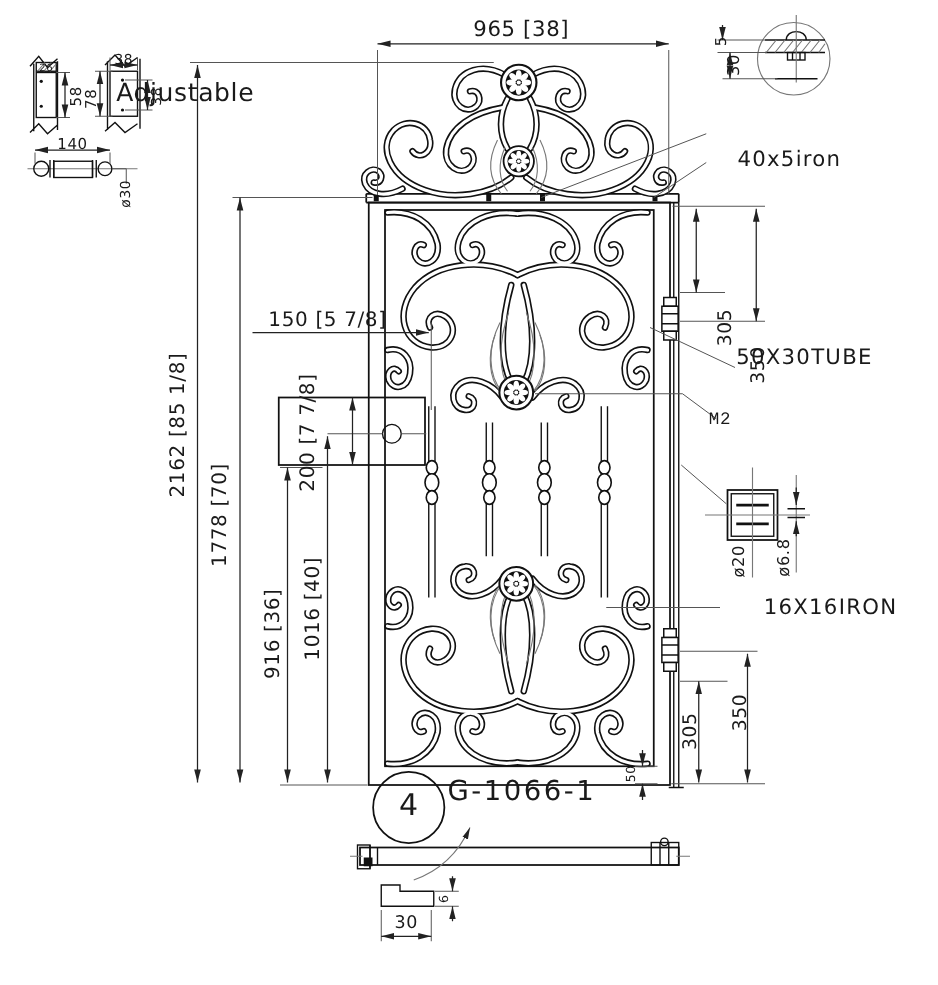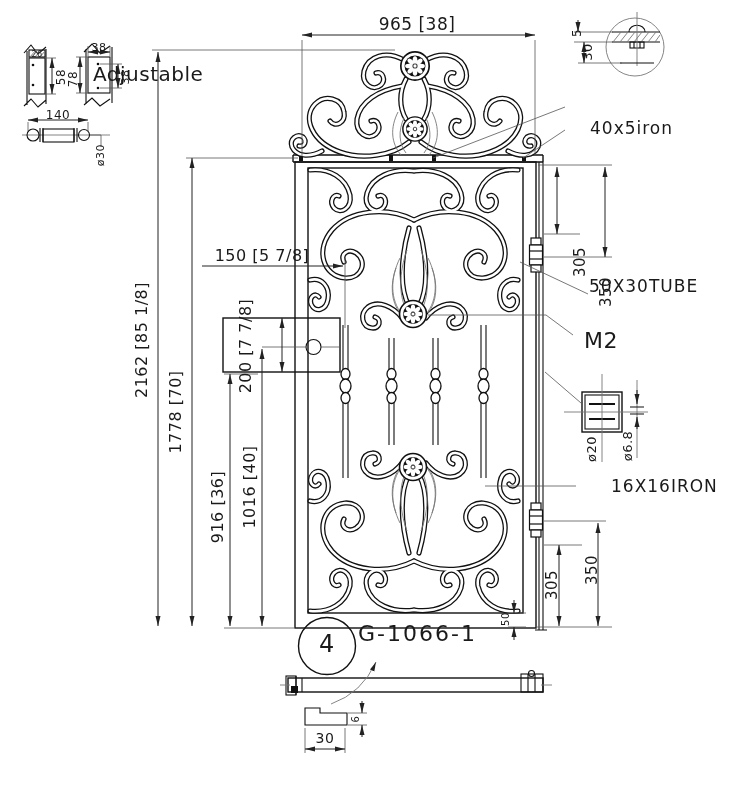--- a/index.html
+++ b/index.html
@@ -279,21 +279,21 @@
 <div class="t c" style="left:99px;top:38px;font-size:11px;">38</div>
 <div class="t r" style="left:126px;top:67px;font-size:11px;">38</div>
 <div class="t c" style="left:58px;top:105px;font-size:12px;">140</div>
 <div class="t r" style="left:101px;top:145px;font-size:11px;">ø30</div>
 
 <div class="t r" style="left:577px;top:23px;font-size:12px;">5</div>
 <div class="t r" style="left:588px;top:42px;font-size:13px;">30</div>
 
 <div class="t" style="left:568px;top:118px;font-size:17px;letter-spacing:1px;margin-left:22px;">40x5iron</div>
 <div class="t" style="left:589px;top:276px;font-size:17px;letter-spacing:1px;">50X30TUBE</div>
-<div class="t" style="left:584px;top:328px;font-size:22px;">M2</div>
+<div class="t" style="left:567px;top:328px;font-size:14px;font-family:Liberation Mono, monospace;">M2</div>
 <div class="t" style="left:611px;top:476px;font-size:17px;letter-spacing:1px;">16X16IRON</div>
 
 <div class="t c" style="left:417px;top:14px;font-size:17px;">965 [38]</div>
 <div class="t r" style="left:142px;top:330px;font-size:16px;">2162 [85 1/8]</div>
 <div class="t r" style="left:176px;top:402px;font-size:16px;">1778 [70]</div>
 <div class="t c" style="left:262px;top:246px;font-size:16px;">150 [5 7/8]</div>
 <div class="t r" style="left:246px;top:336px;font-size:16px;">200 [7 7/8]</div>
 <div class="t r" style="left:218px;top:497px;font-size:16px;">916 [36]</div>
 <div class="t r" style="left:250px;top:477px;font-size:16px;">1016 [40]</div>
 <div class="t r" style="left:580px;top:252px;font-size:15px;">305</div>

